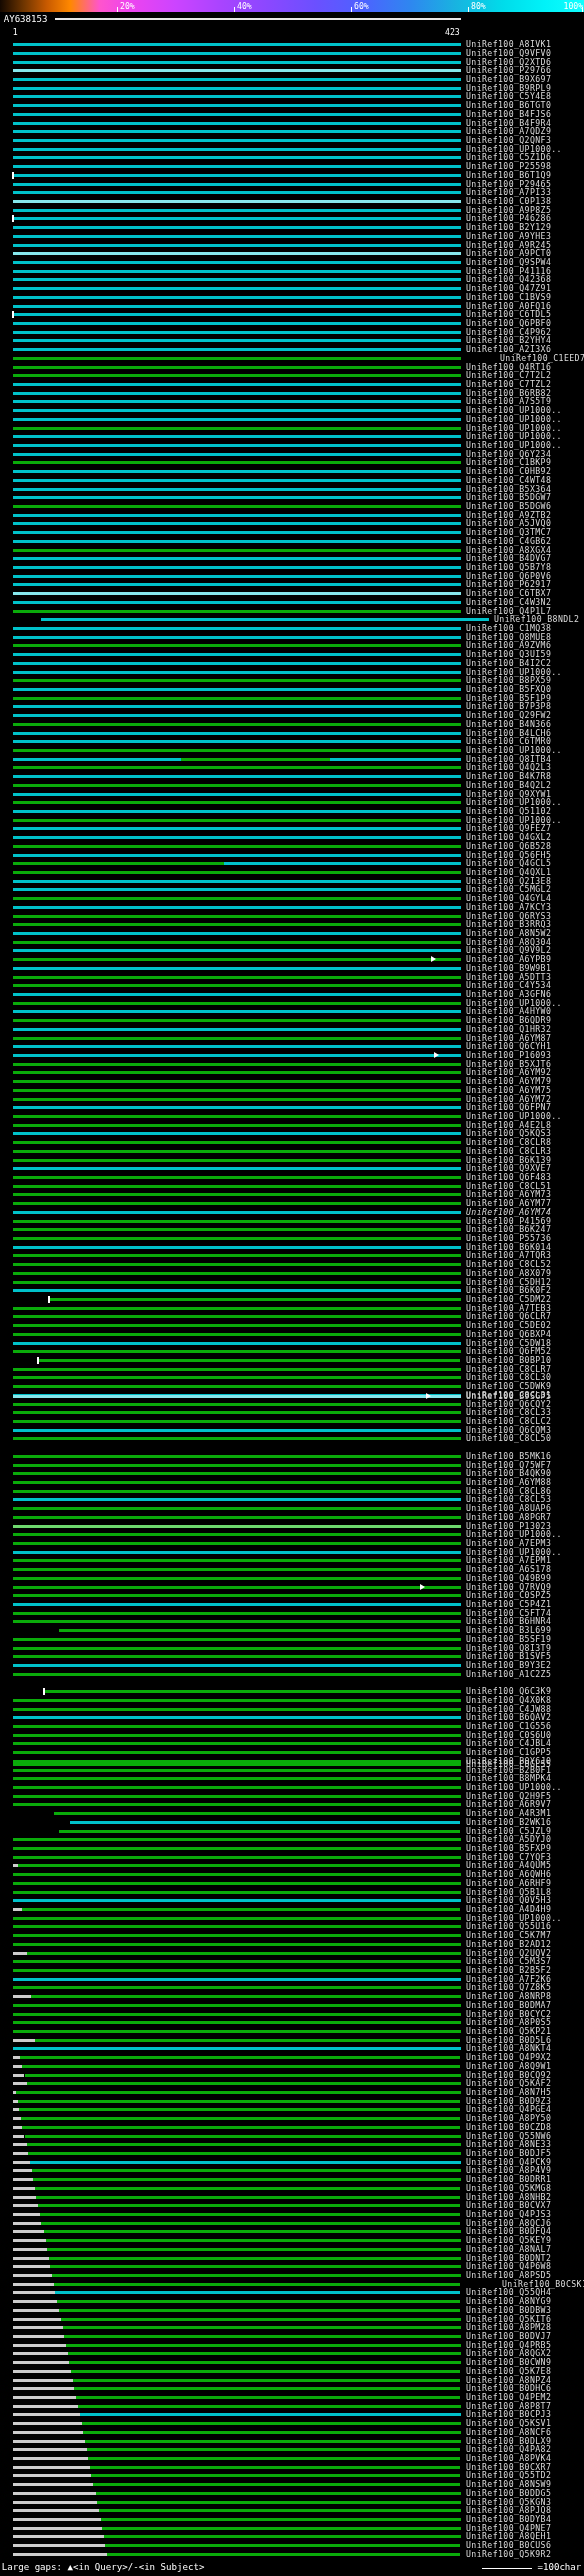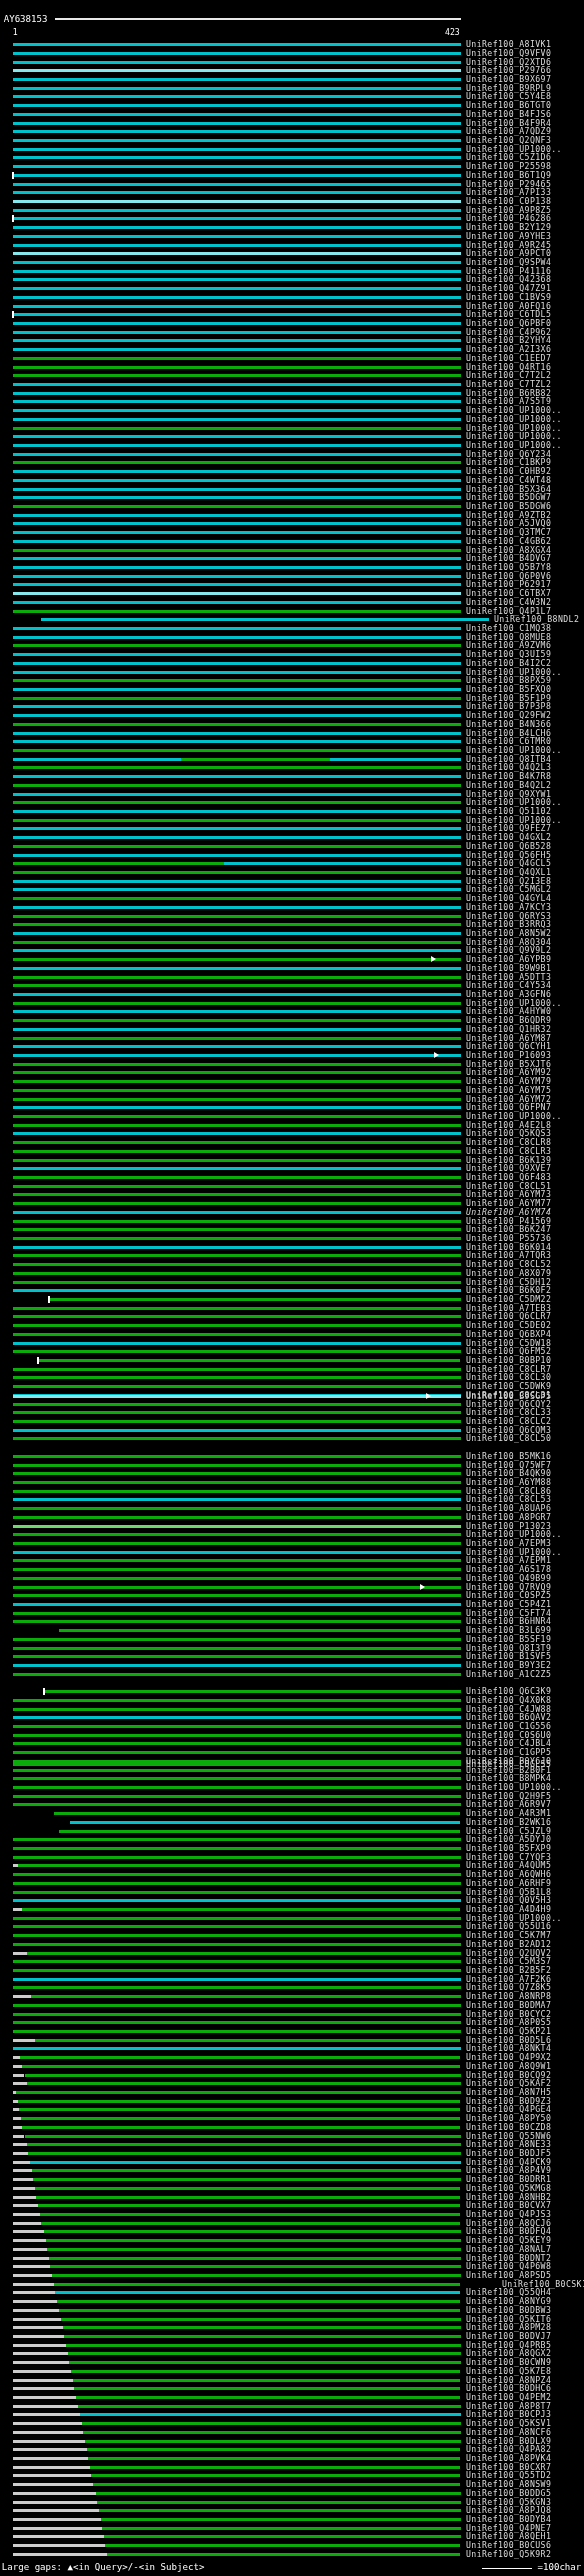--- a/index.html
+++ b/index.html
@@ -26,20 +26,32 @@
   .gapmark{position:absolute;width:0;height:0;border-left:5.5px solid #fff;
     border-top:3.7px solid transparent;border-bottom:3.7px solid transparent;}
   .legend-left{position:absolute;left:1.8px;top:2562px;font-size:9.1px;color:#fff;white-space:nowrap;}
   .legend-line{position:absolute;top:2568px;right:53px;width:50px;height:0.9px;background:#fff;}
   .legend-right{position:absolute;top:2562px;right:3.7px;font-size:9.1px;color:#fff;white-space:nowrap;}
 </style>
 </head>
 <body>
 
 <div id="app">
+  <div class="scalebar" id="scalebar">
+      <div class="scale-tick" style="left: 117px;"></div>
+      <span class="scale-label" style="left: 120px;">20%</span>
+      <div class="scale-tick" style="left: 234px;"></div>
+      <span class="scale-label" style="left: 237px;">40%</span>
+      <div class="scale-tick" style="left: 351px;"></div>
+      <span class="scale-label" style="left: 354px;">60%</span>
+      <div class="scale-tick" style="left: 468px;"></div>
+      <span class="scale-label" style="left: 471px;">80%</span>
+      <div class="scale-tick" style="left: 582px;"></div>
+      <span class="scale-label" style="right: 1.8px;">100%</span>
+    </div>
   <span class="queryname">AY638153</span>
   <div class="queryline"></div>
   <span class="coord" id="coord-start">1</span>
   <span class="coord" id="coord-end">423</span>
   <div id="rows">
       <div class="row" style="top: 40px; height: 8.7px;">
         <div class="seg" style="left: 12.8px; width: 448px; top: 3px; background: rgb(0, 194, 202);"></div>
         <span class="lbl" style="line-height: 8.7px;">UniRef100_A8IVK1</span>
       </div>
       <div class="row" style="top: 49px; height: 8.7px;">
@@ -180,21 +192,21 @@
       <div class="row" style="top: 336px; height: 8.7px;">
         <div class="seg" style="left: 12.8px; width: 448px; top: 3px; background: rgb(0, 194, 202);"></div>
         <span class="lbl" style="line-height: 8.7px;">UniRef100_B2YHY4</span>
       </div>
       <div class="row" style="top: 345px; height: 8.7px;">
         <div class="seg" style="left: 12.8px; width: 448px; top: 3px; background: rgb(0, 194, 202);"></div>
         <span class="lbl" style="line-height: 8.7px;">UniRef100_A2I3X6</span>
       </div>
       <div class="row" style="top: 354px; height: 8.7px;">
         <div class="seg" style="left: 12.8px; width: 448px; top: 3px; background: rgb(10, 171, 10);"></div>
-        <span class="lbl" style="line-height: 8.7px;">UniRef100_C1EED7</span>
+        <span class="lbl" style="line-height: 8.7px; margin-left: 34px;">UniRef100_C1EED7</span>
       </div>
       <div class="row" style="top: 363px; height: 8.7px;">
         <div class="seg" style="left: 12.8px; width: 448px; top: 3px; background: rgb(10, 171, 10);"></div>
         <span class="lbl" style="line-height: 8.7px;">UniRef100_Q4RT16</span>
       </div>
       <div class="row" style="top: 371px; height: 8.7px;">
         <div class="seg" style="left: 12.8px; width: 448px; top: 3px; background: rgb(10, 171, 10);"></div>
         <span class="lbl" style="line-height: 8.7px;">UniRef100_C7T2L2</span>
       </div>
       <div class="row" style="top: 380px; height: 8.7px;">

